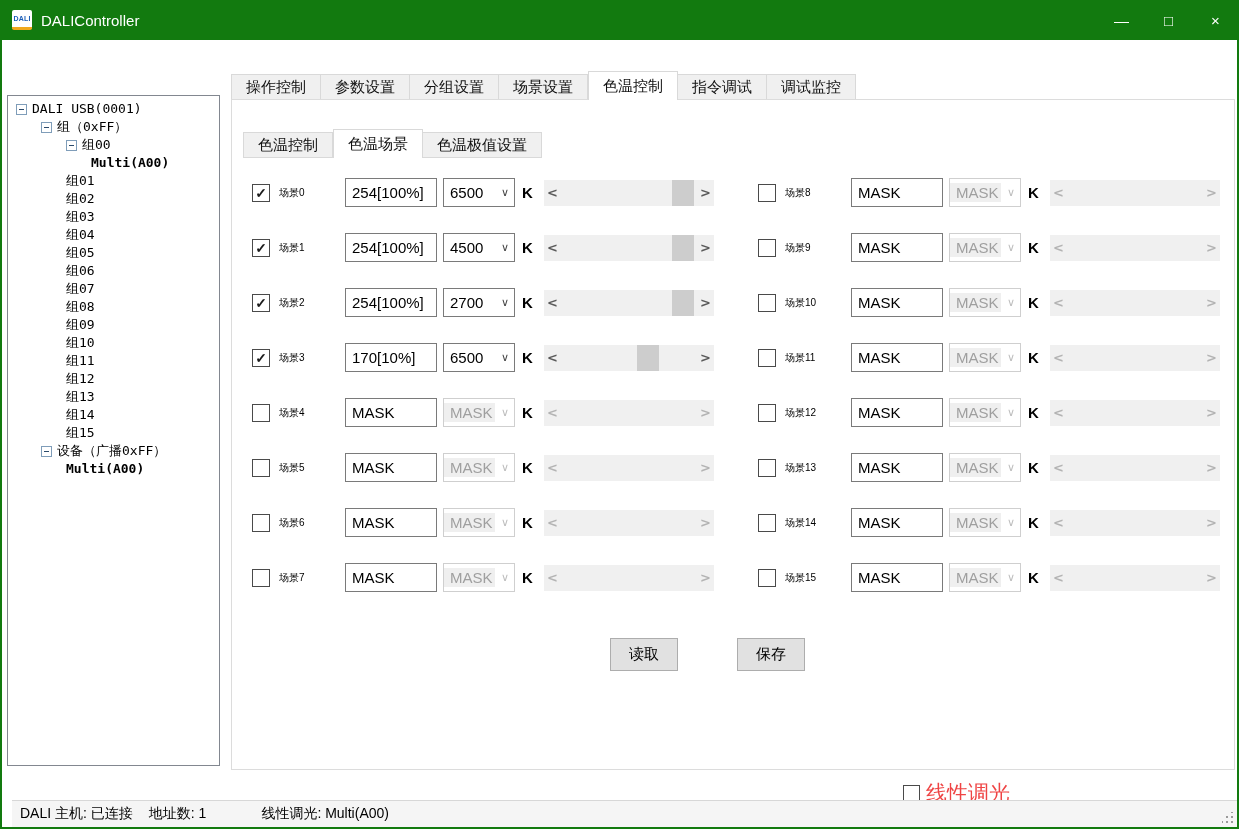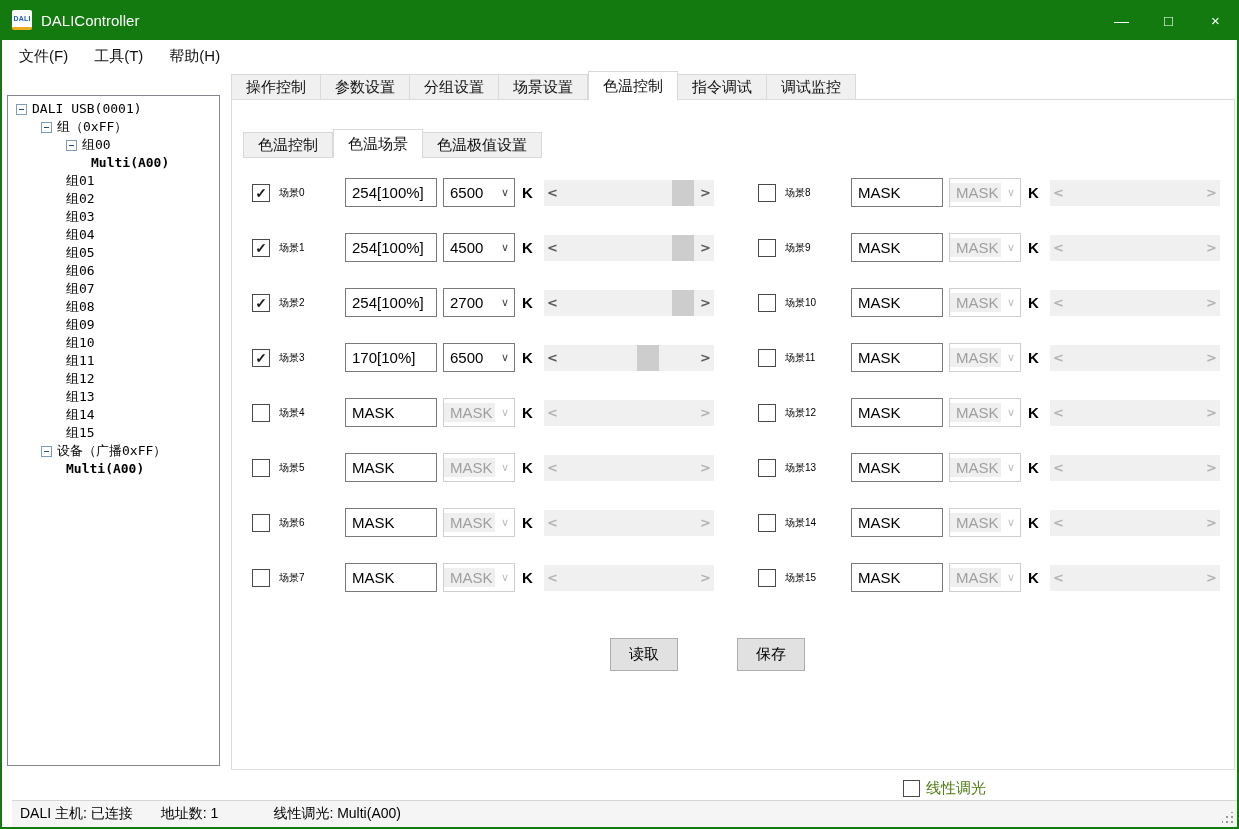--- a/index.html
+++ b/index.html
@@ -120,30 +120,30 @@
   .action-btn {
     width:68px; height:33px; background:#e1e1e1; border:1px solid #adadad;
     font-size:15px; color:#000; display:flex; align-items:center; justify-content:center;
     font-family:"Liberation Sans", sans-serif;
   }
 
   
   .footer-strip { position:absolute; left:0; right:0; top:768px; height:32px; background:#ffffff; }
   .linear-dim { position:absolute; left:901px; top:9px; display:flex; align-items:center; }
   .linear-dim .checkbox { width:17px; height:17px; }
-  .linear-dim-label { margin-left:6px; font-size:15px; color:#4d7c0f; }
+  .linear-dim-label { margin-left:6px; font-size:21px; color:#ef4444; }
 
   .statusbar {
     position:absolute; left:10px; right:0; bottom:0; height:27px;
     background:#f5f5f5; border-top:1px solid #d7d7d7;
     display:flex; align-items:center; font-size:14px; color:#000;
   }
   .status-item { white-space:nowrap; }
   .status-host { margin-left:8px; }
-  .status-count { margin-left:28px; }
+  .status-count { margin-left:16px; }
   .status-selected { margin-left:55px; }
   .resize-grip { position:absolute; right:3px; bottom:3px; width:12px; height:12px;
     background:
       radial-gradient(circle at 10px 10px, #9a9a9a 1.2px, transparent 1.5px),
       radial-gradient(circle at 10px 5px,  #9a9a9a 1.2px, transparent 1.5px),
       radial-gradient(circle at 5px 10px,  #9a9a9a 1.2px, transparent 1.5px),
       radial-gradient(circle at 10px 0px,  #9a9a9a 1.2px, transparent 1.5px),
       radial-gradient(circle at 0px 10px,  #9a9a9a 1.2px, transparent 1.5px),
       radial-gradient(circle at 5px 5px,   #9a9a9a 1.2px, transparent 1.5px);
   }
@@ -164,25 +164,20 @@
       </div>
       <div class="win-btn">
         <span>□</span>
       </div>
       <div class="win-btn">
         <span>×</span>
       </div>
     </div>
   </div>
 
-  <div class="menubar">
-    <span class="menu-item">文件(F)</span>
-    <span class="menu-item">工具(T)</span>
-    <span class="menu-item">帮助(H)</span>
-  </div>
 
   <div class="tree-panel">
       <div class="tree-item" style="padding-left: 8px;">
     <span class="tree-expander"></span>
     <span class="tree-label">DALI USB(0001)</span>
   </div>
       <div class="tree-item" style="padding-left: 33px;">
     <span class="tree-expander"></span>
     <span class="tree-label">组（0xFF）</span>
   </div>

